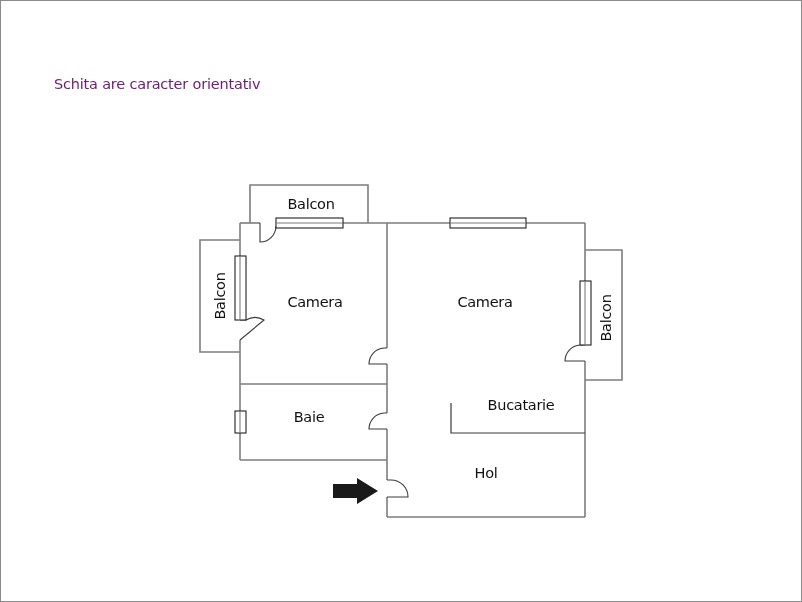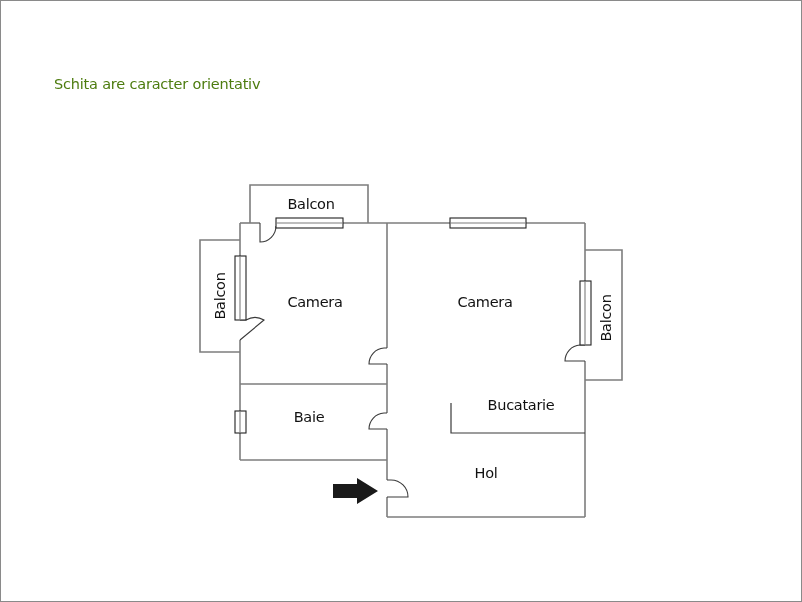--- a/index.html
+++ b/index.html
@@ -3,21 +3,21 @@
   <meta charset="utf-8">
   <style>
     html, body { margin: 0; padding: 0; background: #ffffff; }
     body { width: 802px; height: 602px; position: relative; overflow: hidden; }
     .frame {
       position: absolute; left: 0; top: 0; width: 800px; height: 600px;
       border: 1px solid #8a8a8a; background: #ffffff;
     }
     .note {
       position: absolute; left: 54px; top: 76px;
-      font-family: "DejaVu Sans", sans-serif; font-size: 14.5px; color: #4d7c0f;
+      font-family: "DejaVu Sans", sans-serif; font-size: 14.5px; color: #701a75;
       letter-spacing: -0.2px;
     }
     svg { position: absolute; left: 0; top: 0; }
     .lbl { font-family: "DejaVu Sans", sans-serif; font-size: 14.5px; fill: #111; letter-spacing: -0.3px; }
   </style>
 </head>
 <body>
 
 <div class="frame"></div>
 

